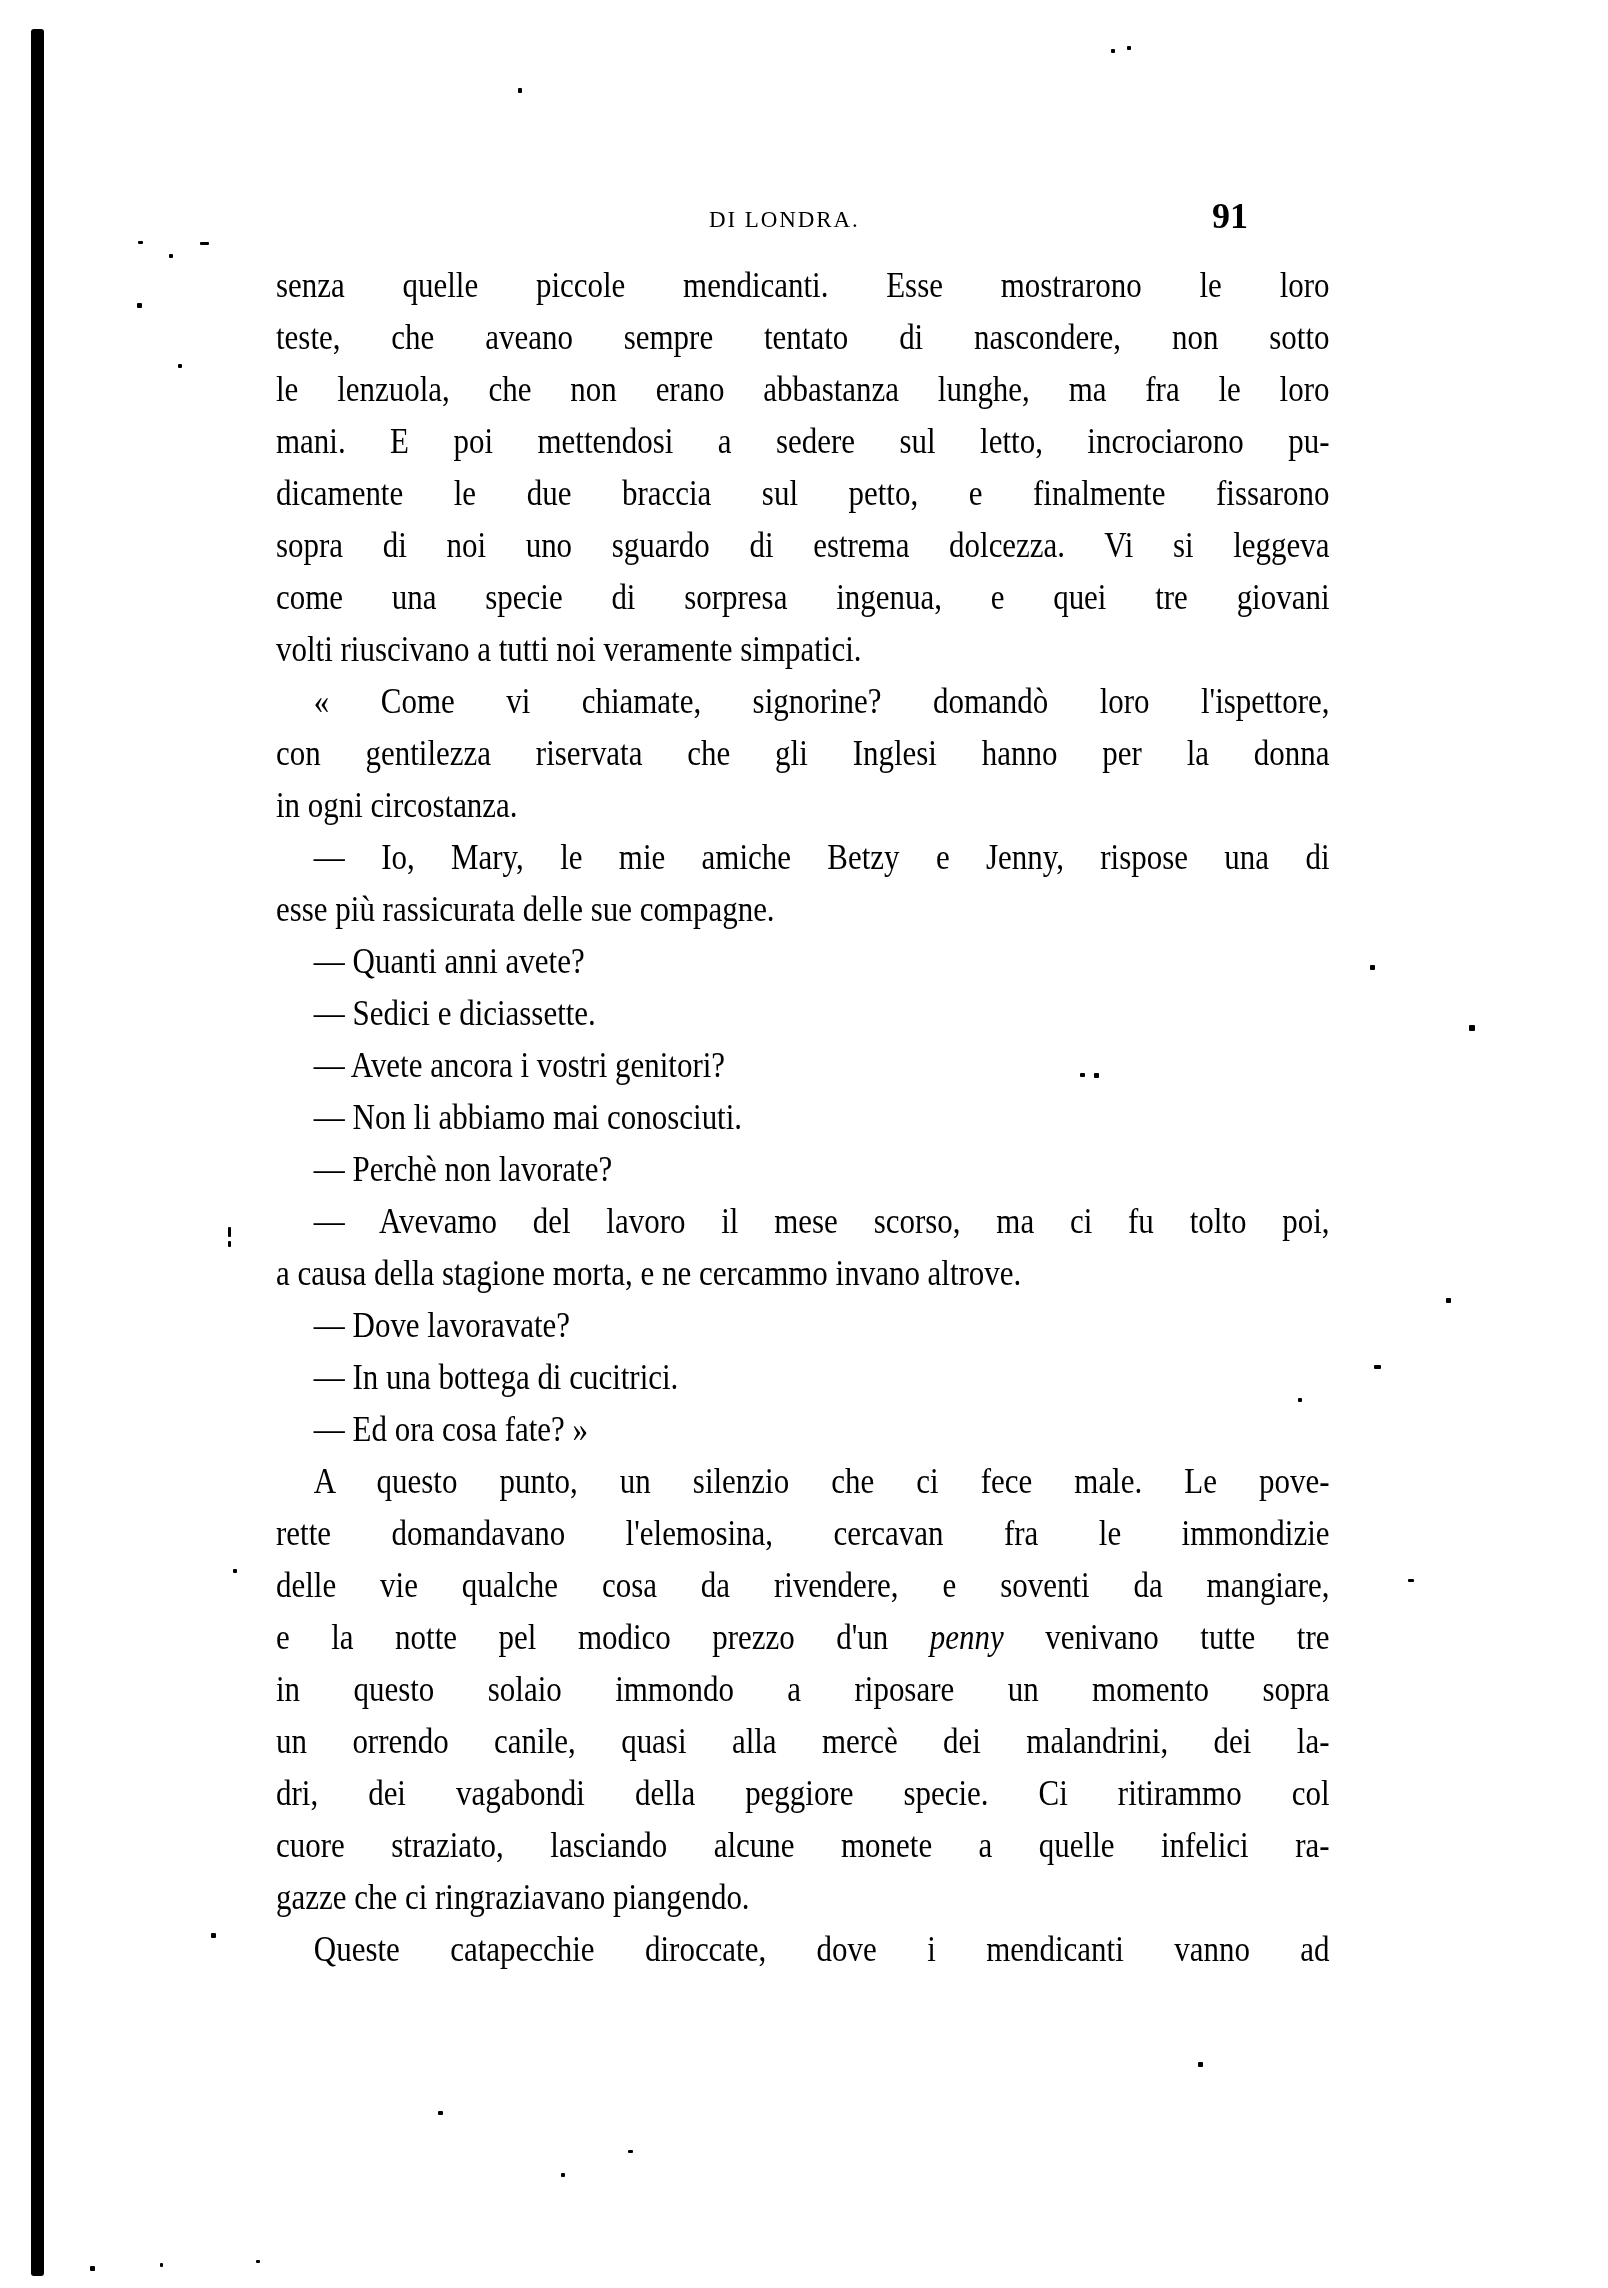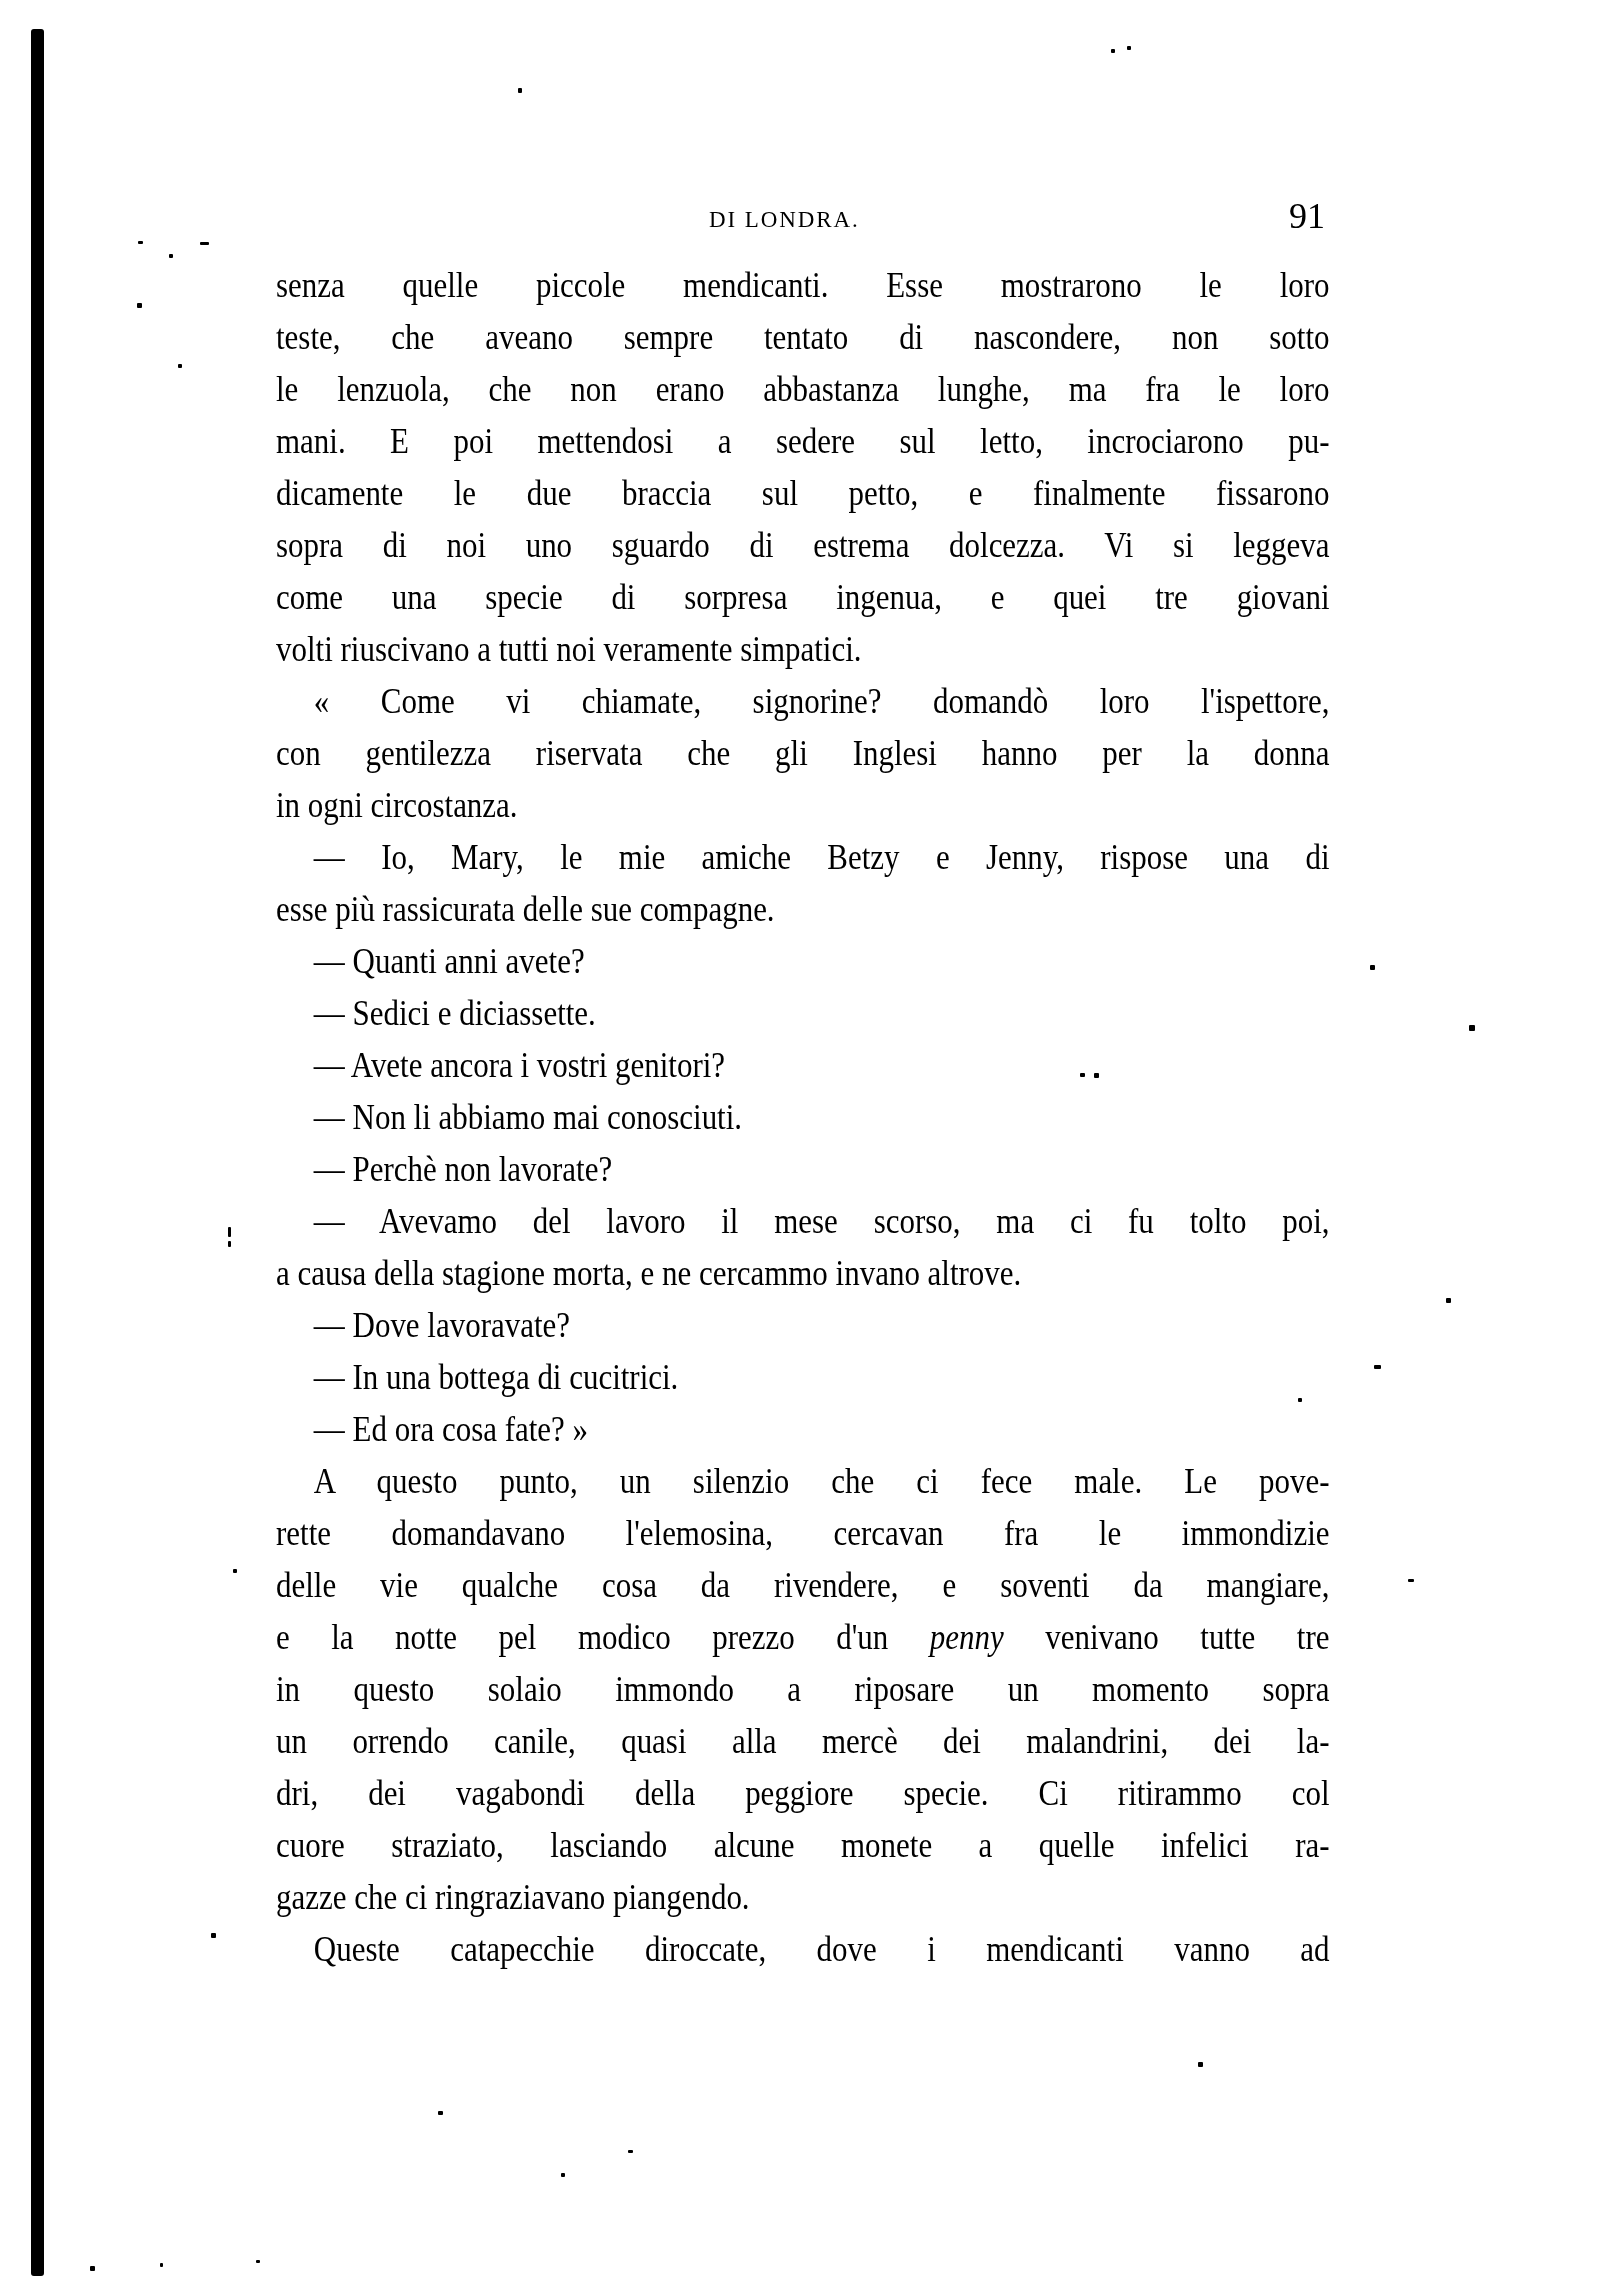--- a/index.html
+++ b/index.html
@@ -35,24 +35,24 @@
     .running-head {
       position: absolute;
       left: 709px;
       top: 207px;
       font-size: 23px;
       letter-spacing: 1.9px;
       font-variant: small-caps;
     }
     .page-number {
       position: absolute;
-      left: 1289px;
+      left: 1212px;
       top: 195px;
       font-size: 36px;
-      font-weight: normal;
+      font-weight: bold;
     }
     .text-block {
       position: absolute;
       left: 276px;
       top: 259px;
       width: 1054px;
       font-size: 36px;
       line-height: 52px;
       text-align: justify;
       transform: scaleX(0.86);

